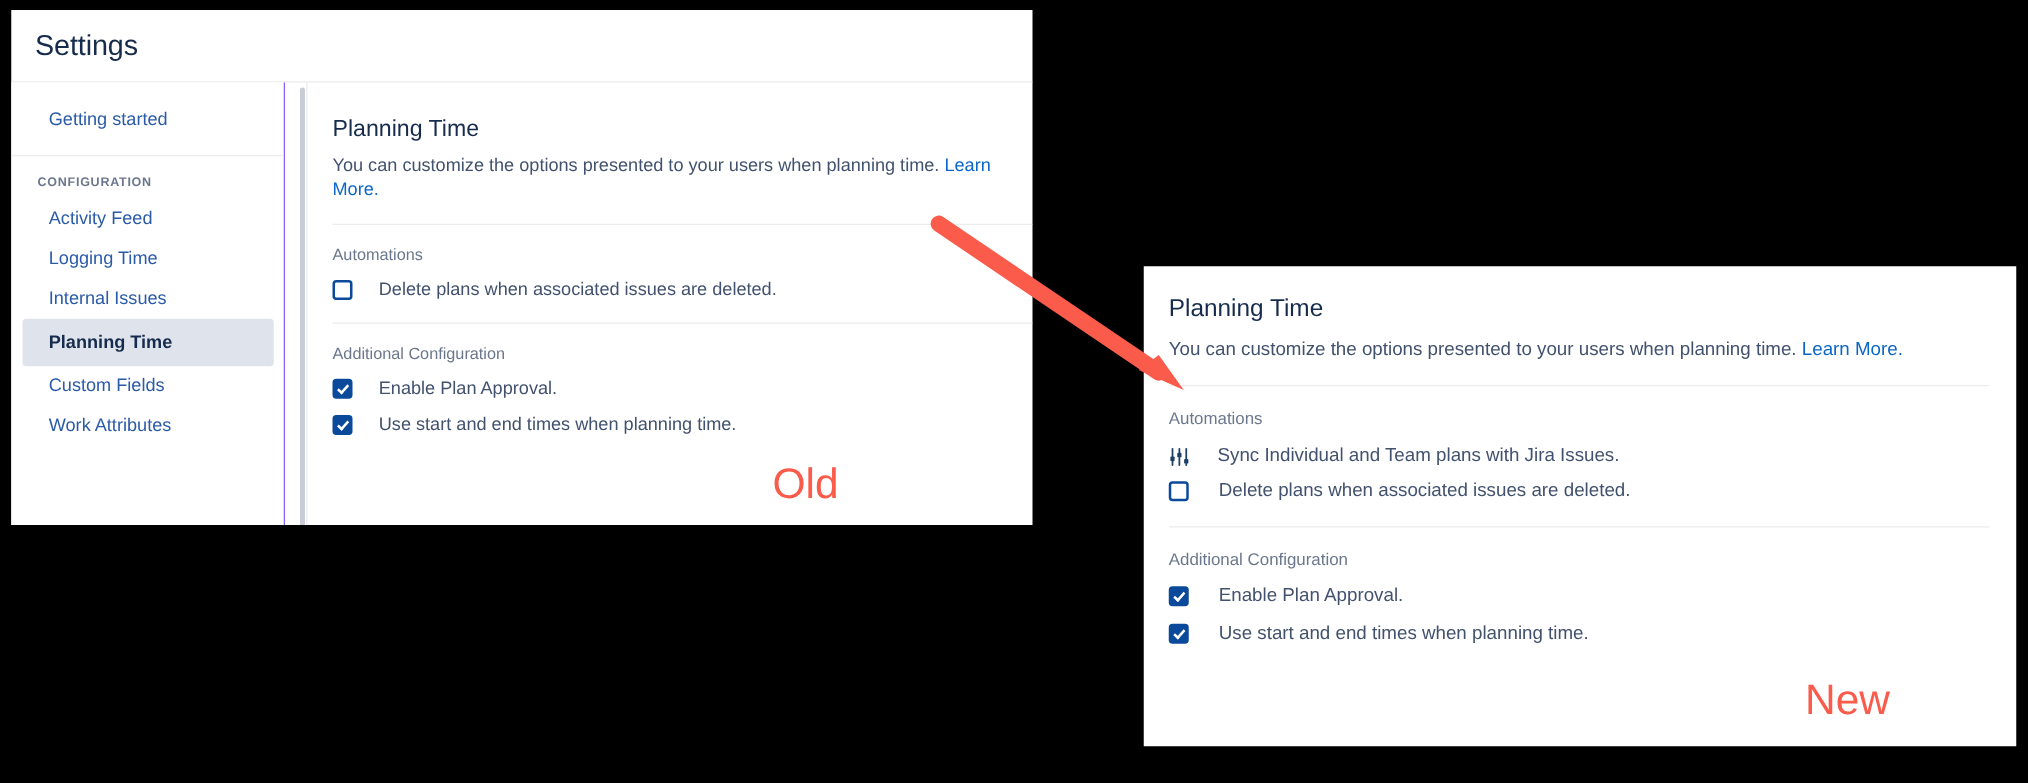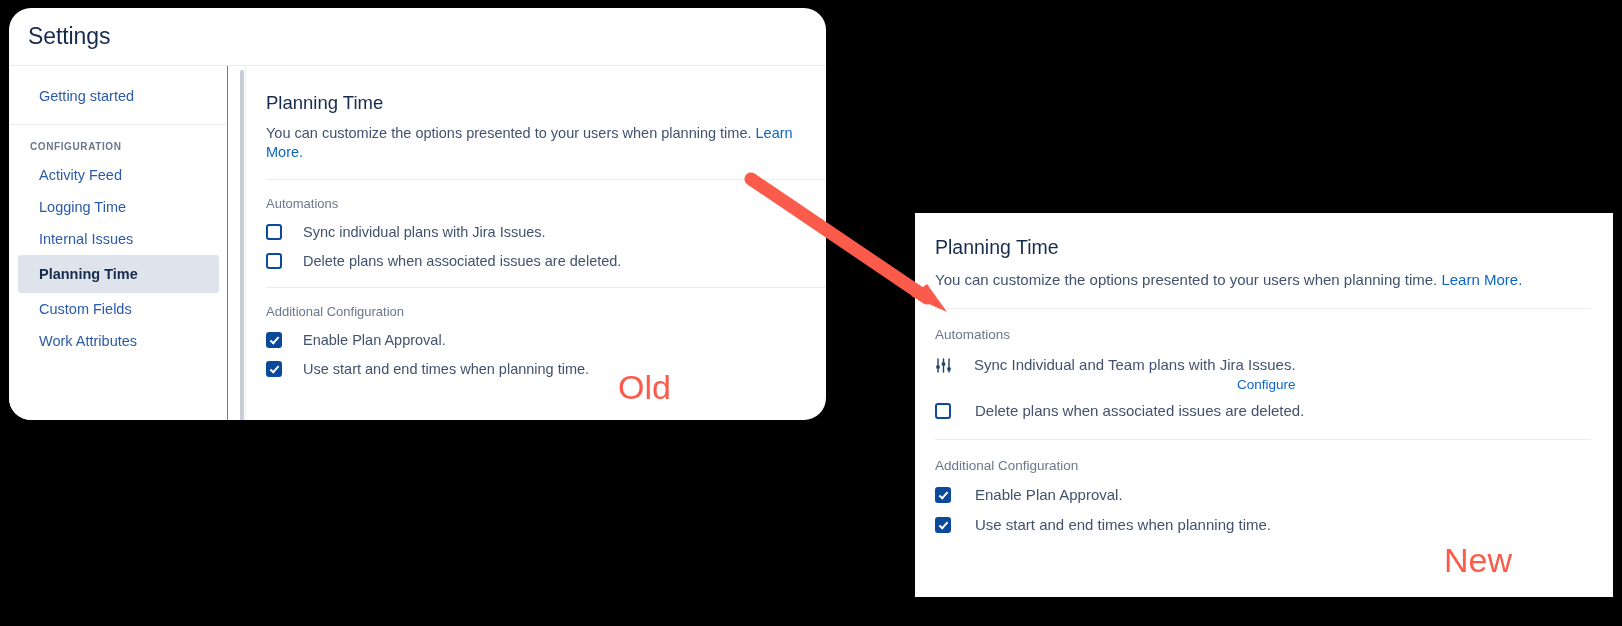--- a/index.html
+++ b/index.html
@@ -18,21 +18,20 @@
 
   
   .old-panel {
     position: absolute;
     left: 9px;
     top: 8px;
     width: 817px;
     height: 412px;
     background: #ffffff;
     overflow: hidden;
-    border-radius: 22px;
   }
 
   .settings-header {
     height: 58px;
     border-bottom: 1px solid #ebecf0;
     display: flex;
     align-items: center;
     padding-left: 19px;
     box-sizing: border-box;
   }
@@ -268,24 +267,20 @@
     <div class="content">
       <h2 class="sec-title">Planning Time</h2>
       <p class="sec-desc">
         <span>You can customize the options presented to your users when planning time.</span>
         <a href="#">Learn More.</a>
       </p>
       <div class="hr"></div>
 
       <div class="group-label">Automations</div>
 
-      <div class="cb-row">
-        <span class="cb"></span>
-        <span class="cb-label">Sync individual plans with Jira Issues.</span>
-      </div>
       <div class="cb-row">
         <span class="cb"></span>
         <span class="cb-label">Delete plans when associated issues are deleted.</span>
       </div>
 
       <div class="hr"></div>
 
       <div class="group-label">Additional Configuration</div>
 
       <div class="cb-row">
@@ -323,21 +318,20 @@
         </g>
         <g fill="#1c3f66">
           <rect x="1.3" y="8.2" width="3.4" height="3.6" rx="0.7"></rect>
           <rect x="6.8" y="5.2" width="3.4" height="3.6" rx="0.7"></rect>
           <rect x="12.3" y="10.2" width="3.4" height="3.6" rx="0.7"></rect>
         </g>
       </svg>
     </span>
     <span class="sync-text-wrap">
       <span class="sync-text">Sync Individual and Team plans with Jira Issues.</span>
-      <a class="configure-link" href="#">Configure</a>
     </span>
   </div>
 
   <div class="cb-row">
     <span class="cb"></span>
     <span class="cb-label">Delete plans when associated issues are deleted.</span>
   </div>
 
   <div class="hr"></div>
 

